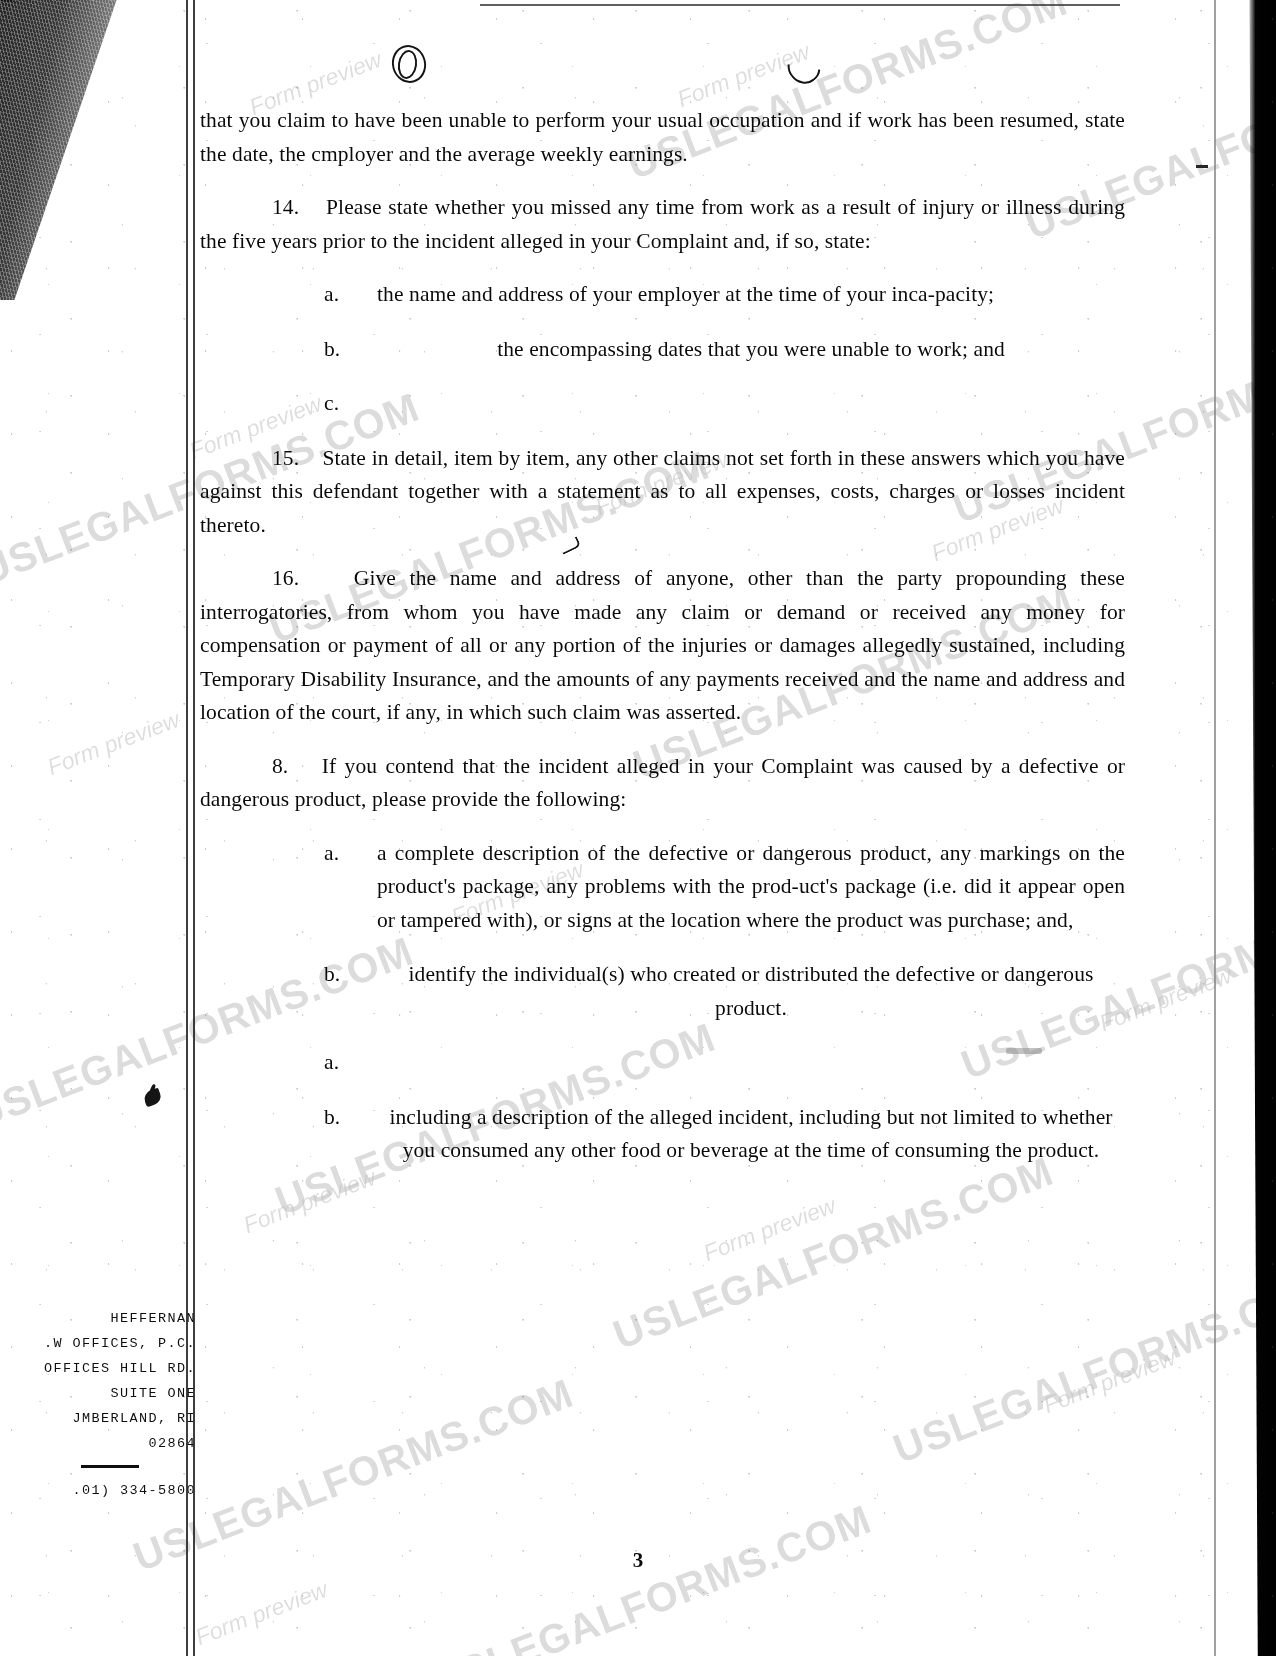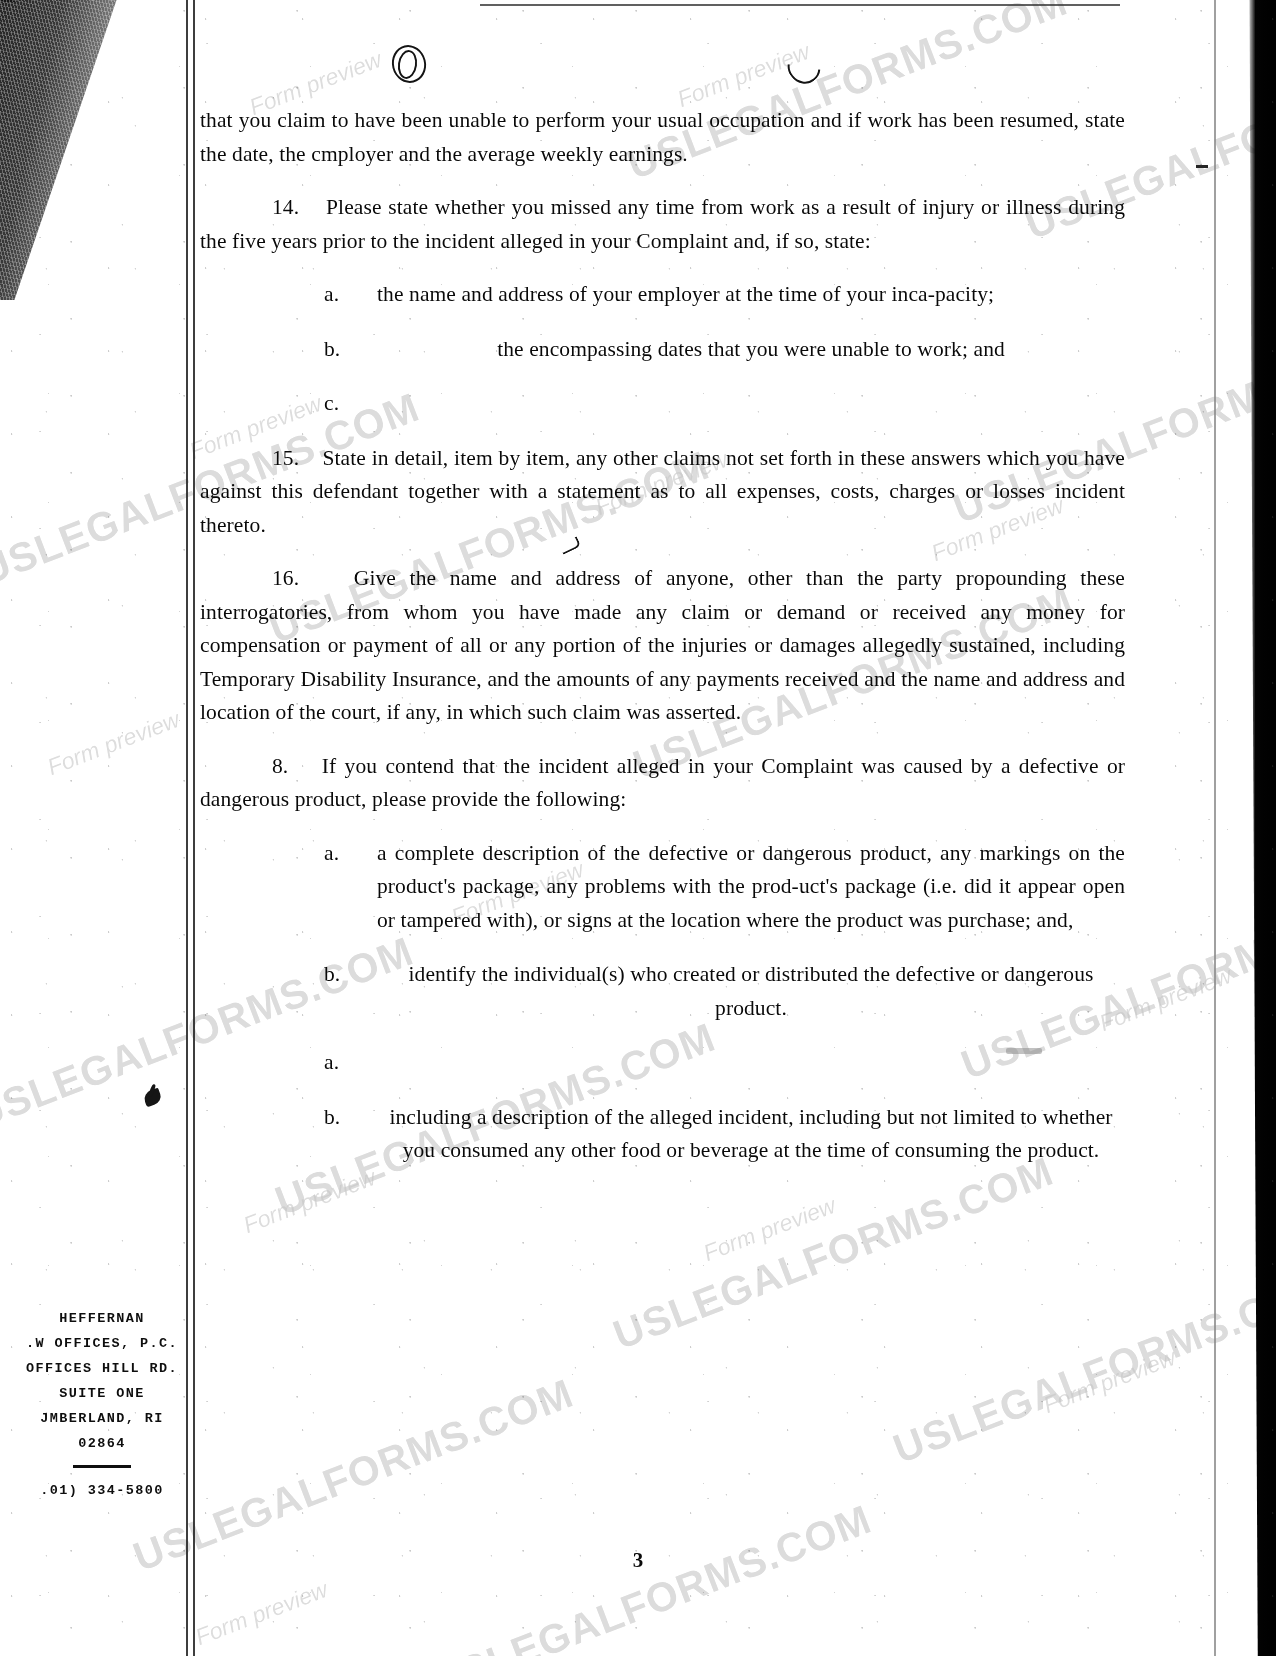--- a/index.html
+++ b/index.html
@@ -145,31 +145,31 @@
     flex: 1 1 auto;
     text-align: justify;
     text-justify: inter-word;
     margin-left: 9px;
   }
   .subitem .stext.nowrapjust { text-align: center; }
 
   
   #firm-block {
     position: absolute;
-    left: 16px;
+    left: 24px;
     top: 1306px;
     width: 172px;
     z-index: 5;
-    text-align: center;
+    text-align: right;
     font-family: "Liberation Mono", monospace;
     font-size: 13.5px;
     line-height: 25px;
     letter-spacing: 1.4px;
     color: #141414;
-    font-weight: 700;
+    font-weight: 400;
   }
   #firm-rule {
     width: 58px;
     height: 3px;
     background: #141414;
     margin: 9px auto 10px auto;
   }
 
   
   #page-number {

